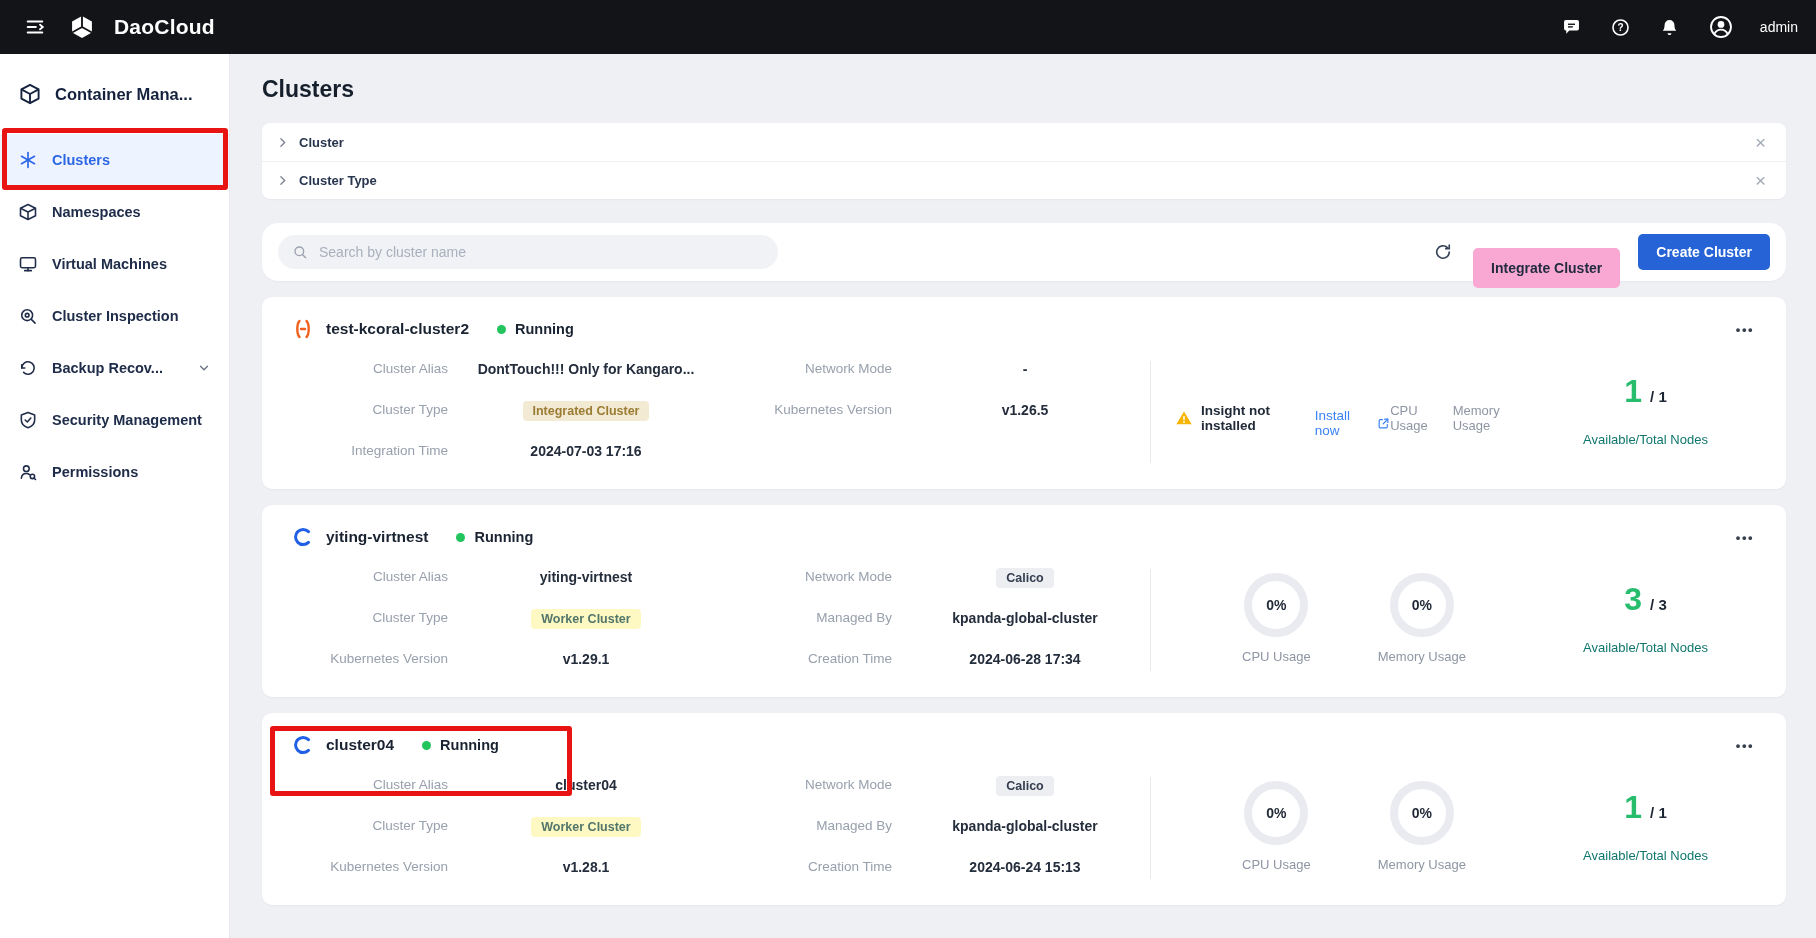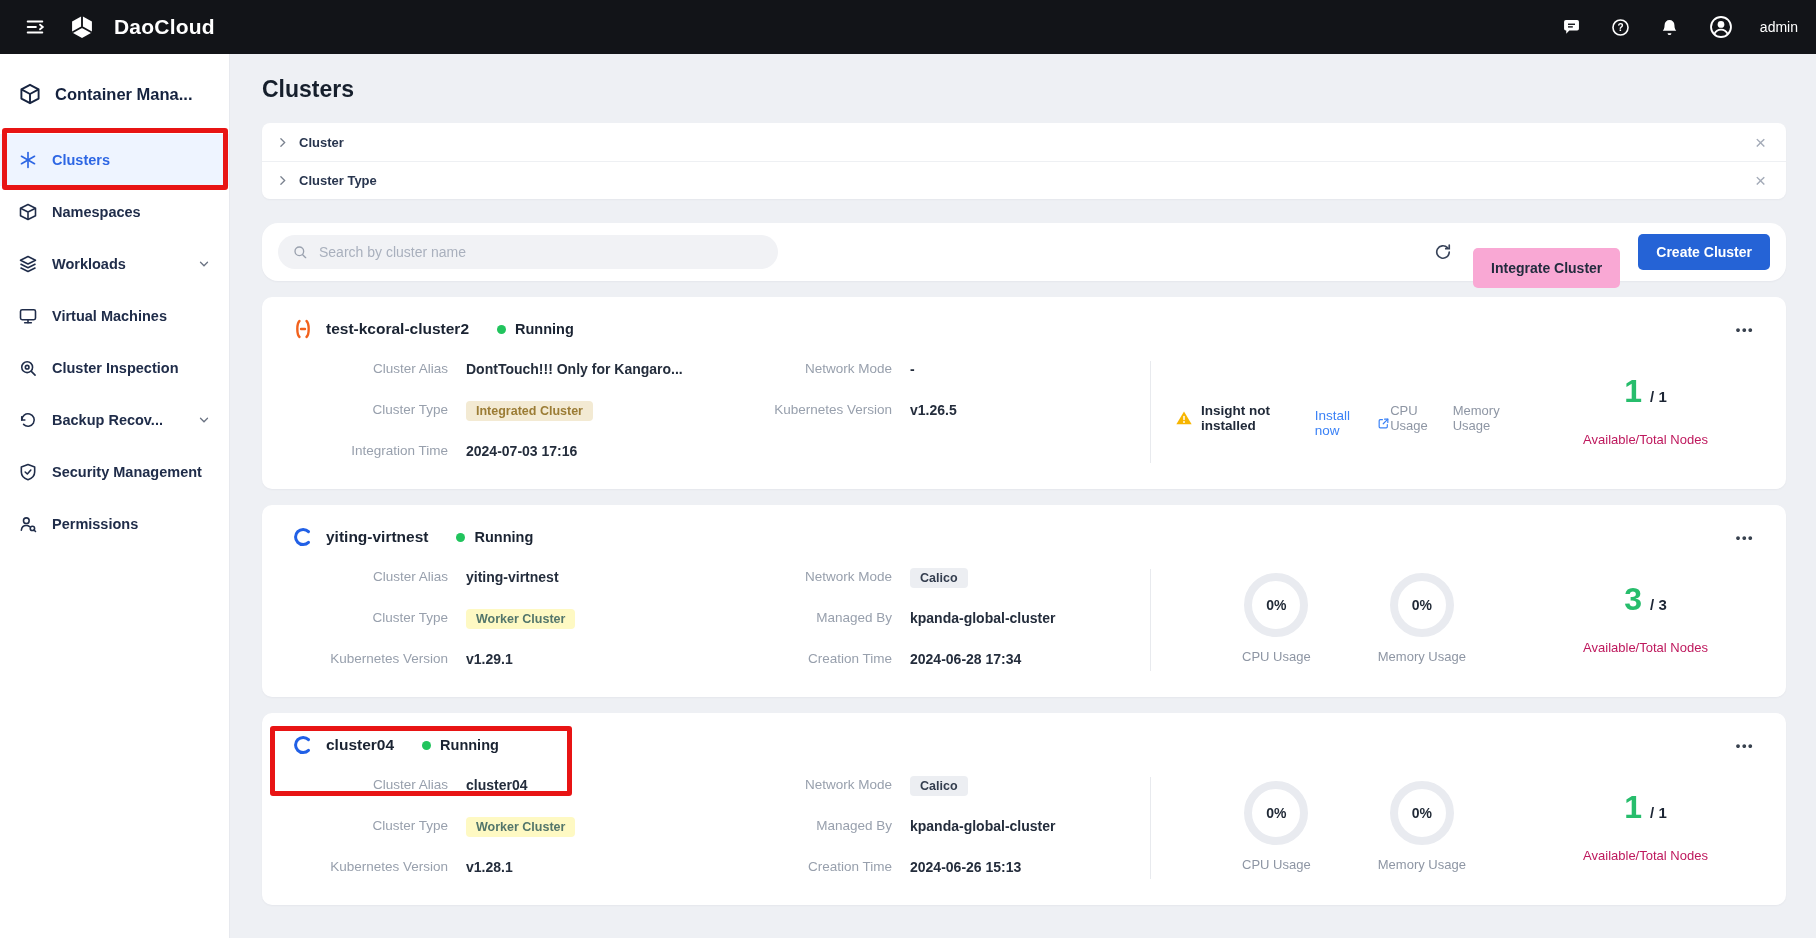--- a/index.html
+++ b/index.html
@@ -56,21 +56,21 @@
   .card-head { display:flex; align-items:center; padding:20px 28px 6px; }
   .clogo { width:26px; display:flex; justify-content:center; }
   .cname { font-size:15.5px; font-weight:bold; color:#1a2332; margin-left:10px; cursor:pointer; }
   .sdot { width:9px; height:9px; border-radius:50%; background:#21c45d; margin-left:28px; }
   .sstatus { font-size:14.5px; font-weight:bold; color:#1a2332; margin-left:9px; }
   .more-btn { margin-left:auto; background:none; border:none; cursor:pointer; font-size:13px; font-weight:bold; letter-spacing:1.5px; color:#39424f; padding:4px; }
 
   .card-body { display:flex; align-items:stretch; padding:10px 28px 26px; }
   .fields { display:grid; grid-template-columns:158px 240px 168px 230px; column-gap:18px; row-gap:17px; align-content:start; }
   .flabel { text-align:right; font-size:13.5px; color:#98a0ad; line-height:24px; white-space:nowrap; }
-  .fvalue { font-size:14px; font-weight:bold; color:#242d3c; line-height:24px; white-space:nowrap; }
+  .fvalue { font-size:14px; font-weight:bold; color:#242d3c; line-height:24px; white-space:nowrap;text-align:center; }
   .badge { display:inline-block; font-size:12.5px; font-weight:bold; padding:3px 10px; border-radius:4px; line-height:normal; }
   .badge.tan   { background:#f3ead3; color:#9b7c35; }
   .badge.green { background:#fef9c3; color:#53766b; }
   .badge.gray  { background:#eceef2; color:#333d4e; }
 
   .vdiv { width:1px; background:#e8eaee; margin:4px 24px 0 10px; }
 
   .usage { flex:1; display:flex; align-items:center; justify-content:space-evenly; }
   .donut-block { text-align:center; }
   .donut { width:64px; height:64px; border:8px solid #e9ebf0; border-radius:50%; margin:0 auto; display:flex; align-items:center; justify-content:center; font-size:14px; font-weight:bold; color:#1f2835; }
@@ -78,21 +78,21 @@
 
   .usage-insight { flex:1; display:flex; flex-direction:row; padding-top:16px; }
   .insight-warn { display:flex; align-items:center; justify-content:center; gap:8px; font-size:13.5px; font-weight:bold; color:#212a39; }
   .insight-link { margin-top:10px; display:flex; align-items:center; justify-content:center; gap:6px; color:#3b82f6; font-size:13.5px; cursor:pointer; }
   .insight-labels { display:flex; justify-content:space-evenly; margin-top:30px; font-size:13px; color:#8e96a4; }
 
   .nodes { width:225px; display:flex; flex-direction:column; align-items:center; justify-content:center; }
   .nodes-line { display:flex; align-items:baseline; gap:8px; }
   .nodes-avail { font-size:32px; font-weight:bold; color:#27bd6c; }
   .nodes-total { font-size:15px; font-weight:bold; color:#1c2534; }
-  .nodes-caption { margin-top:22px; font-size:13px; color:#be185d; }
+  .nodes-caption { margin-top:22px; font-size:13px; color:#0f766e; }
 
   
   .annotation { position:absolute; border:5px solid #e81414; border-radius:3px; pointer-events:none; z-index:60; }
   #anno-clusters  { left:2px;  top:128px; width:226px; height:62px; }
   #anno-cluster04 { left:270px; top:726px; width:302px; height:70px; }
 </style>
 </head>
 <body>
 
 <header class="topbar">
@@ -171,35 +171,20 @@
     <div class="nav-item">
       <span class="nav-icon">
         <svg width="20" height="20" viewBox="0 0 24 24" stroke="#202d4a" stroke-width="1.9" fill="none" stroke-linejoin="round">
           <path d="M12 3 L21 7.5 V16.5 L12 21 L3 16.5 V7.5 Z"></path>
           <path d="M3 7.5 L12 12 L21 7.5 M12 12 V21"></path>
         </svg>
       </span>
       <span>Namespaces</span>
     </div>
 
-    <div class="nav-item">
-      <span class="nav-icon">
-        <svg width="20" height="20" viewBox="0 0 24 24" stroke="#202d4a" stroke-width="1.9" fill="none" stroke-linejoin="round">
-          <path d="M12 3 L21 7.5 L12 12 L3 7.5 Z"></path>
-          <path d="M3 12 L12 16.5 L21 12"></path>
-          <path d="M3 16.5 L12 21 L21 16.5"></path>
-        </svg>
-      </span>
-      <span>Workloads</span>
-      <span class="chev">
-        <svg width="14" height="14" viewBox="0 0 24 24" stroke="currentColor" stroke-width="2.2" fill="none" stroke-linecap="round">
-            <polyline points="6,9 12,15 18,9"></polyline>
-          </svg>
-      </span>
-    </div>
 
     <div class="nav-item">
       <span class="nav-icon">
         <svg width="20" height="20" viewBox="0 0 24 24" stroke="#202d4a" stroke-width="1.9" fill="none" stroke-linecap="round">
           <rect x="3" y="4.5" width="18" height="12" rx="2"></rect>
           <line x1="12" y1="16.5" x2="12" y2="20"></line>
             <line x1="8" y1="20" x2="16" y2="20"></line>
         </svg>
       </span>
       <span>Virtual Machines</span>
@@ -438,21 +423,21 @@
           <span class="fvalue"><span class="badge gray">Calico</span></span>
 
           <span class="flabel">Cluster Type</span>
           <span class="fvalue"><span class="badge green">Worker Cluster</span></span>
           <span class="flabel">Managed By</span>
           <span class="fvalue">kpanda-global-cluster</span>
 
           <span class="flabel">Kubernetes Version</span>
           <span class="fvalue">v1.28.1</span>
           <span class="flabel">Creation Time</span>
-          <span class="fvalue">2024-06-26 15:13</span>
+          <span class="fvalue">2024-06-24 15:13</span>
         </div>
         <div class="vdiv"></div>
         <div class="usage">
           <div class="donut-block">
             <div class="donut">0%</div>
             <div class="usage-label">CPU Usage</div>
           </div>
           <div class="donut-block">
             <div class="donut">0%</div>
             <div class="usage-label">Memory Usage</div>

